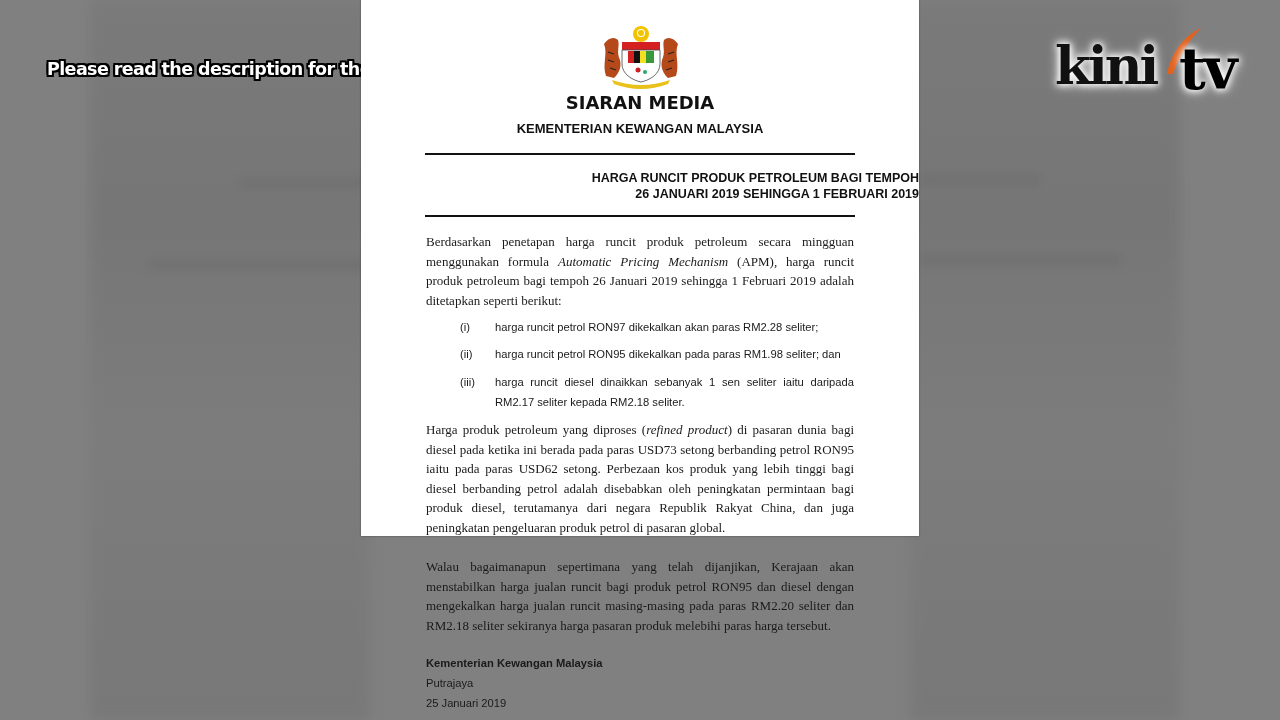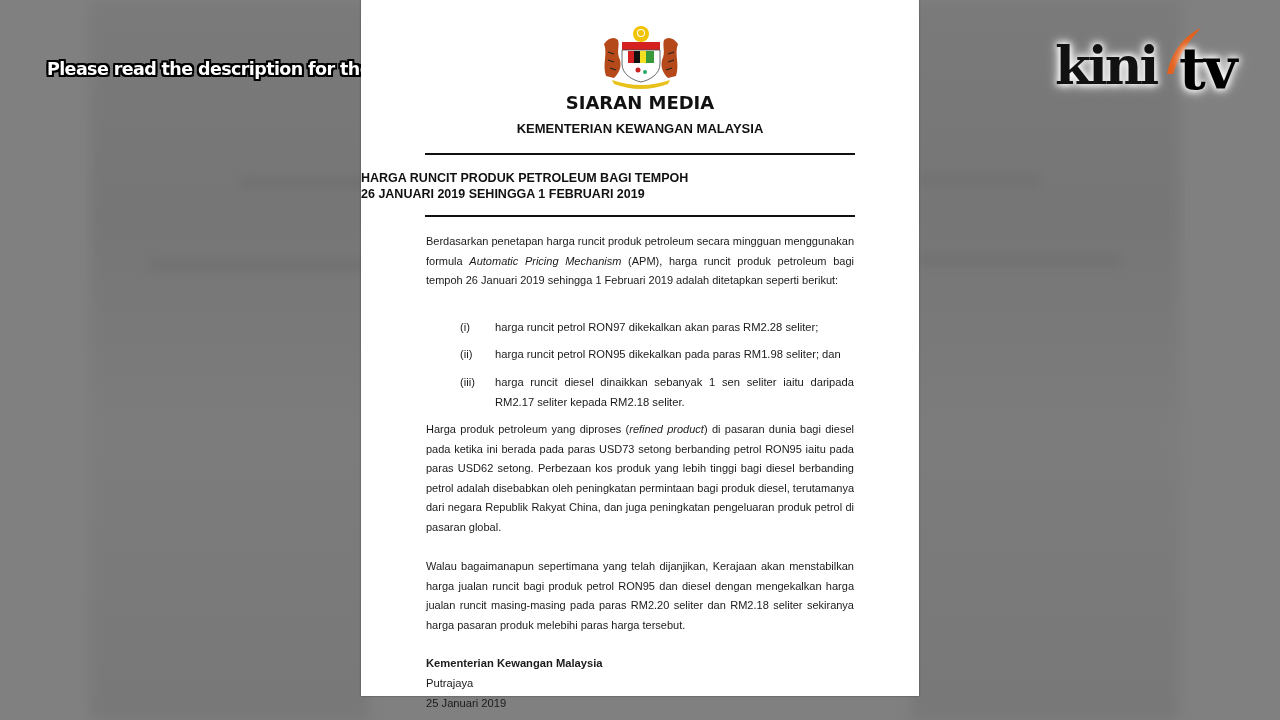--- a/index.html
+++ b/index.html
@@ -46,48 +46,49 @@
       font-family: "DejaVu Serif", serif; font-weight: bold;
       font-size: 58px; color: #000000; letter-spacing: -2px;
       text-shadow: 0 0 6px #fff, 0 0 10px #fff, 0 0 14px rgba(255,255,255,.8);
       line-height: 1;
     }
     .brand-logo .swoosh {
       position: absolute; left: 108px; top: -6px; width: 40px; height: 50px;
     }
 
     .page {
-      position: absolute; left: 361px; top: 0; width: 558px; height: 696px;
+      position: absolute; left: 361px; top: 0; width: 558px; height: 536px;
       background: #ffffff;
       box-shadow: 0 0 2px rgba(0,0,0,.4);
     }
     .crest {
       position: absolute; left: 237px; top: 24px; width: 86px; height: 66px;
     }
     .title {
       position: absolute; left: 0; width: 558px; top: 92px; text-align: center;
       font-family: "DejaVu Sans", sans-serif; font-weight: bold;
       font-size: 18px; color: #111; letter-spacing: 0px;
     }
     .subtitle {
       position: absolute; left: 0; width: 558px; top: 121px; text-align: center;
       font-family: "Liberation Sans", sans-serif; font-weight: bold;
       font-size: 13px; color: #111;
     }
     .rule {
       position: absolute; left: 64px; width: 430px; height: 2px; background: #111;
     }
     .heading {
-      position: absolute; left: 0; width: 558px; top: 170px; text-align: left;
-      font-weight: bold; font-size: 12.5px; color: #111; line-height: 16px;
+      position: absolute; left: 0; width: 558px; top: 170px; text-align: right;
+      font-weight: bold; font-size: 12.5px; color: #111; line-height: 16px; padding-left: 10px;
     }
     .para {
       position: absolute; left: 65px; width: 428px;
-      font-size: 11px; color: #1a1a1a; line-height: 19.6px;
+      font-size: 13px; color: #1a1a1a; line-height: 19.6px;
       text-align: justify;
+      font-family: Liberation Serif, serif;
     }
     .para i { font-style: italic; }
     .list-item {
       position: absolute; left: 99px; width: 394px;
       font-size: 11.2px; color: #1a1a1a; line-height: 19.6px;
     }
     .list-item .num { position: absolute; left: 0; top: 0; }
     .list-item .txt { position: absolute; left: 35px; width: 359px; text-align: justify; }
     .sig { position: absolute; left: 65px; font-size: 11.2px; color: #1a1a1a; }
     .sig.bold { font-weight: bold; }

